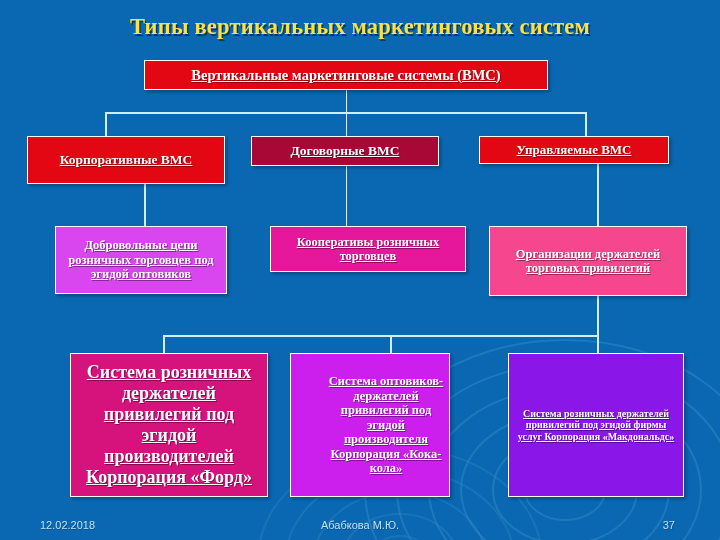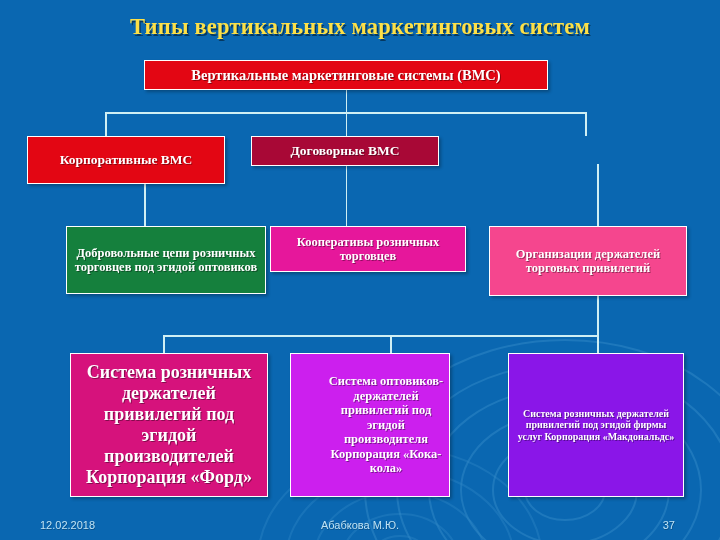--- a/index.html
+++ b/index.html
@@ -61,37 +61,38 @@
     border: 1.5px solid #FFFFFF;
     color: #FFFFFF;
     font-weight: bold;
     display: flex;
     align-items: center;
     justify-content: flex-end;
     text-align: center;
     line-height: 1.16;
     text-shadow: 1px 1px 0 rgba(0,0,0,0.38);
     box-shadow: 2px 2px 3px rgba(0,0,0,0.28);
+    text-decoration: underline;
   }
   .node .txt { display: block; width: 100%; padding: 0 4px; }
 
   
   #node-root {
     left: 144px; top: 60px; width: 404px; height: 30px;
     background: #E30613;
     font-size: 14.5px;
   }
 
   
   #node-corp   { left: 27px;  top: 136px; width: 198px; height: 48px; background: #E30613; font-size: 13.5px; }
   #node-contract { left: 251px; top: 136px; width: 188px; height: 30px; background: #A80836; font-size: 13.5px; }
   #node-managed  { left: 479px; top: 136px; width: 190px; height: 28px; background: #E30613; font-size: 13px; }
 
   
-  #node-chains { left: 66px;  top: 226px; width: 200px; height: 68px; background: #15803d; font-size: 12.5px; }
+  #node-chains { left: 55px;  top: 226px; width: 172px; height: 68px; background: #d946ef; font-size: 12.5px; }
   #node-coops  { left: 270px; top: 226px; width: 196px; height: 46px; background: #E6179B; font-size: 12.5px; }
   #node-orgs   { left: 489px; top: 226px; width: 198px; height: 70px; background: #F5468E; font-size: 12.5px; }
 
   
   #node-ford   { left: 70px;  top: 353px; width: 198px; height: 144px; background: #D6127C; font-size: 18px; }
   #node-cola   { left: 290px; top: 353px; width: 160px; height: 144px; background: #CC1FEE; font-size: 12.5px; padding-left: 32px; }
   #node-mcd    { left: 508px; top: 353px; width: 176px; height: 144px; background: #8A16E8; font-size: 10px; }
 
   
   .conn {
@@ -161,20 +162,23 @@
   <div class="node" id="node-root">
     <span class="txt">Вертикальные маркетинговые системы (ВМС)</span>
   </div>
 
   <div class="node" id="node-corp">
     <span class="txt">Корпоративные ВМС</span>
   </div>
   <div class="node" id="node-contract">
     <span class="txt">Договорные  ВМС</span>
   </div>
+  <div class="node" id="node-managed">
+    <span class="txt">Управляемые ВМС</span>
+  </div>
 
   <div class="node" id="node-chains">
     <span class="txt">Добровольные цепи розничных торговцев под эгидой оптовиков</span>
   </div>
   <div class="node" id="node-coops">
     <span class="txt">Кооперативы розничных торговцев</span>
   </div>
   <div class="node" id="node-orgs">
     <span class="txt">Организации держателей торговых привилегий</span>
   </div>

